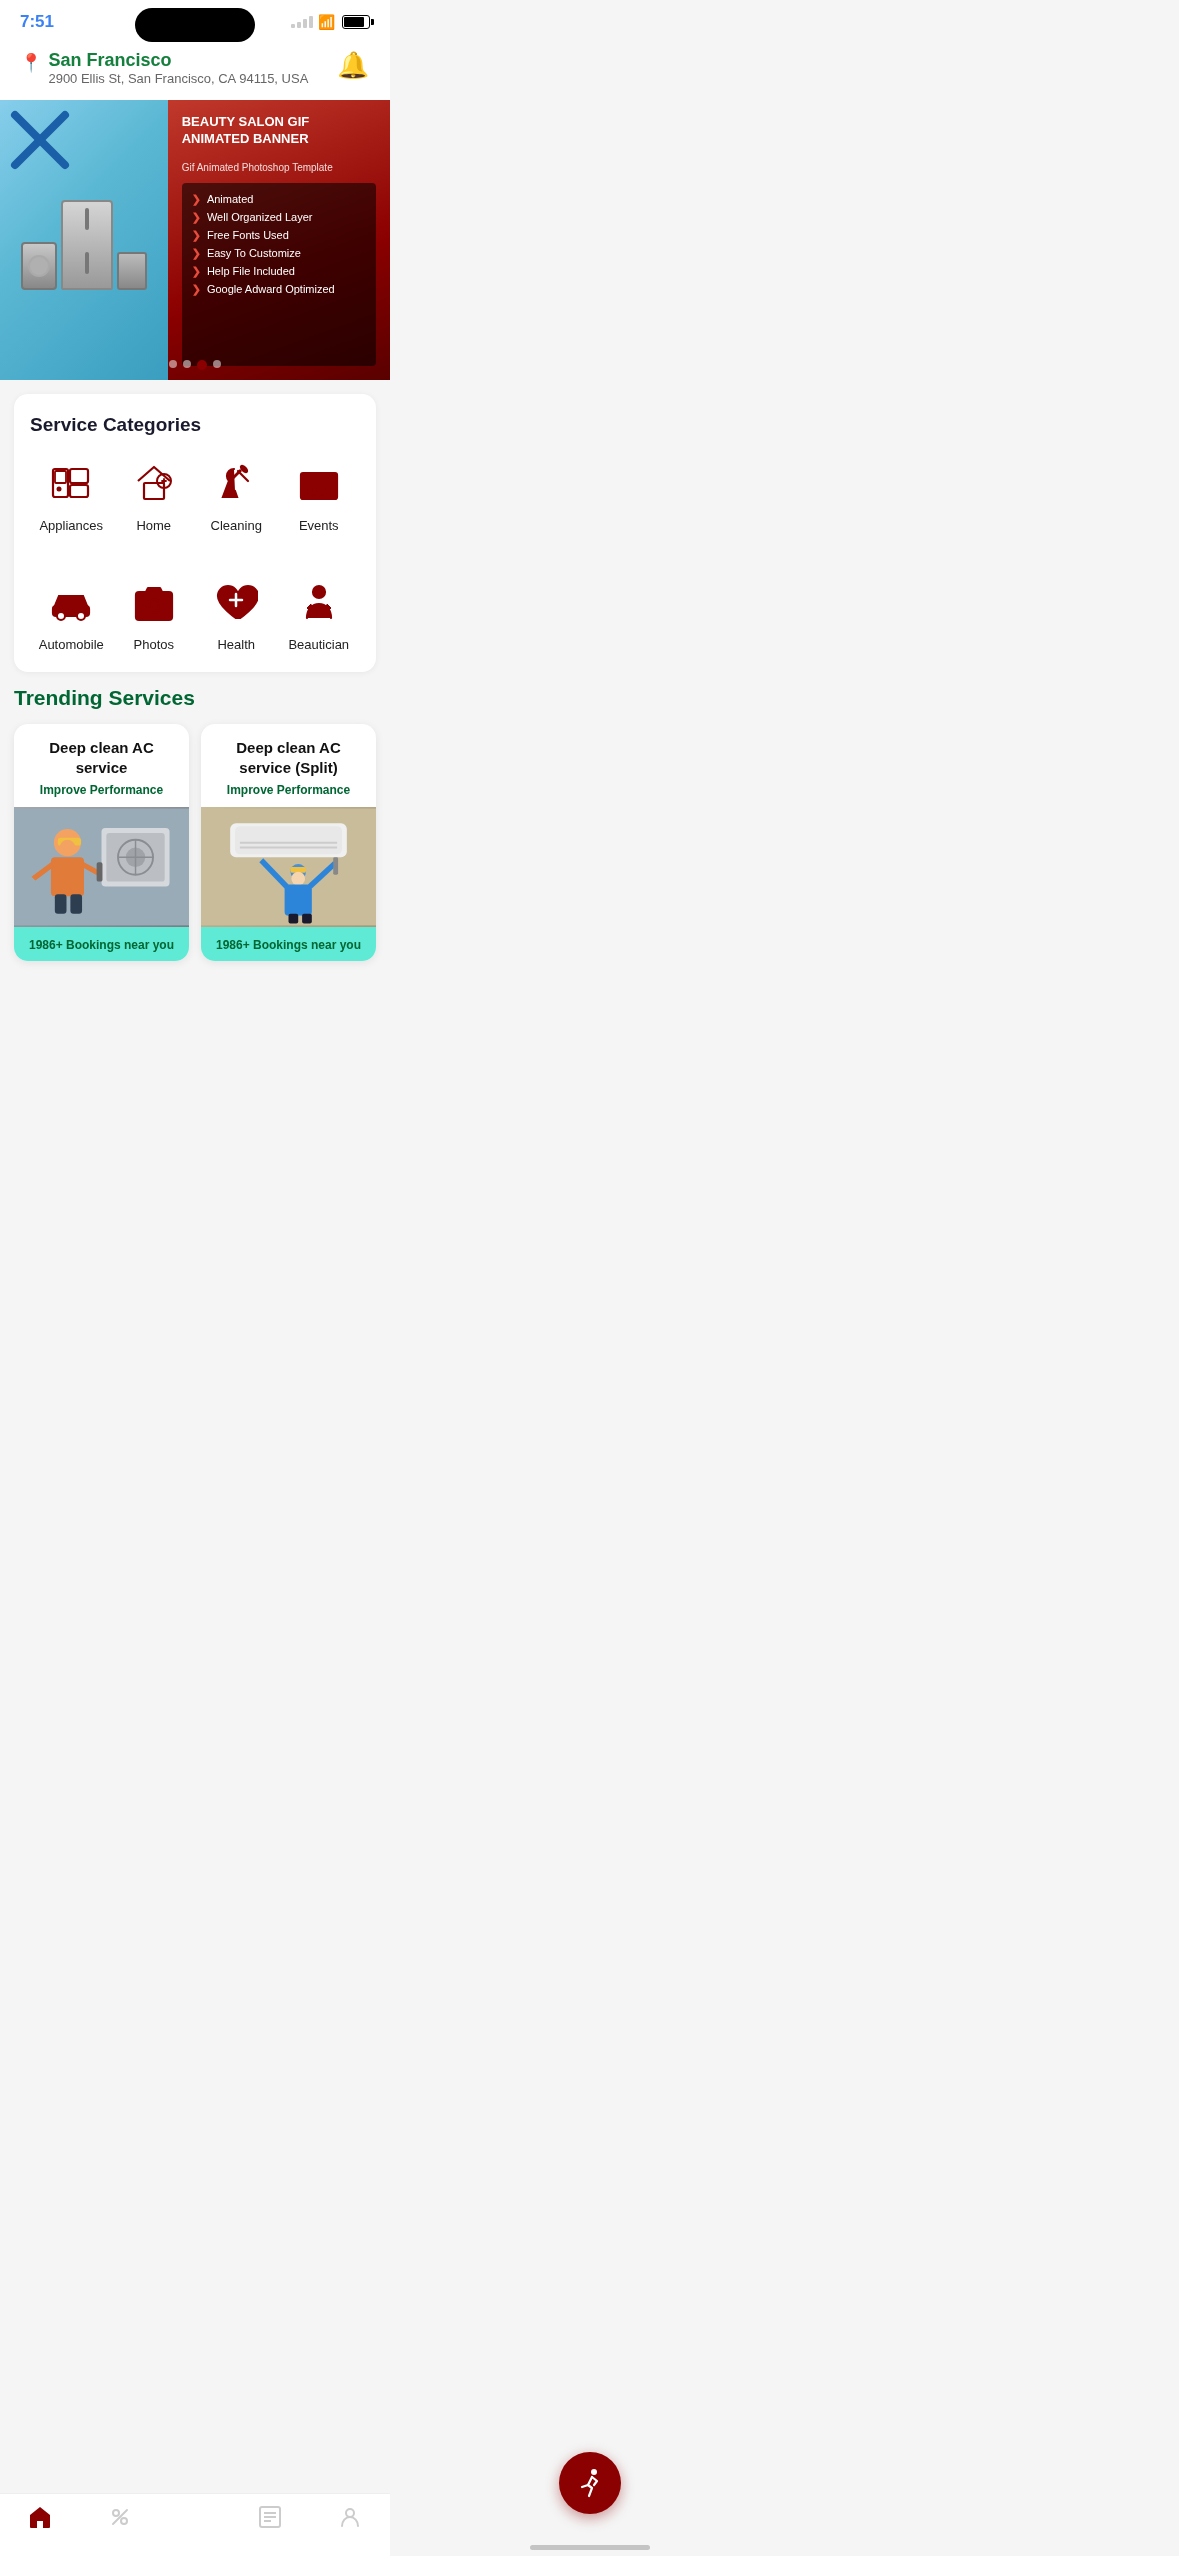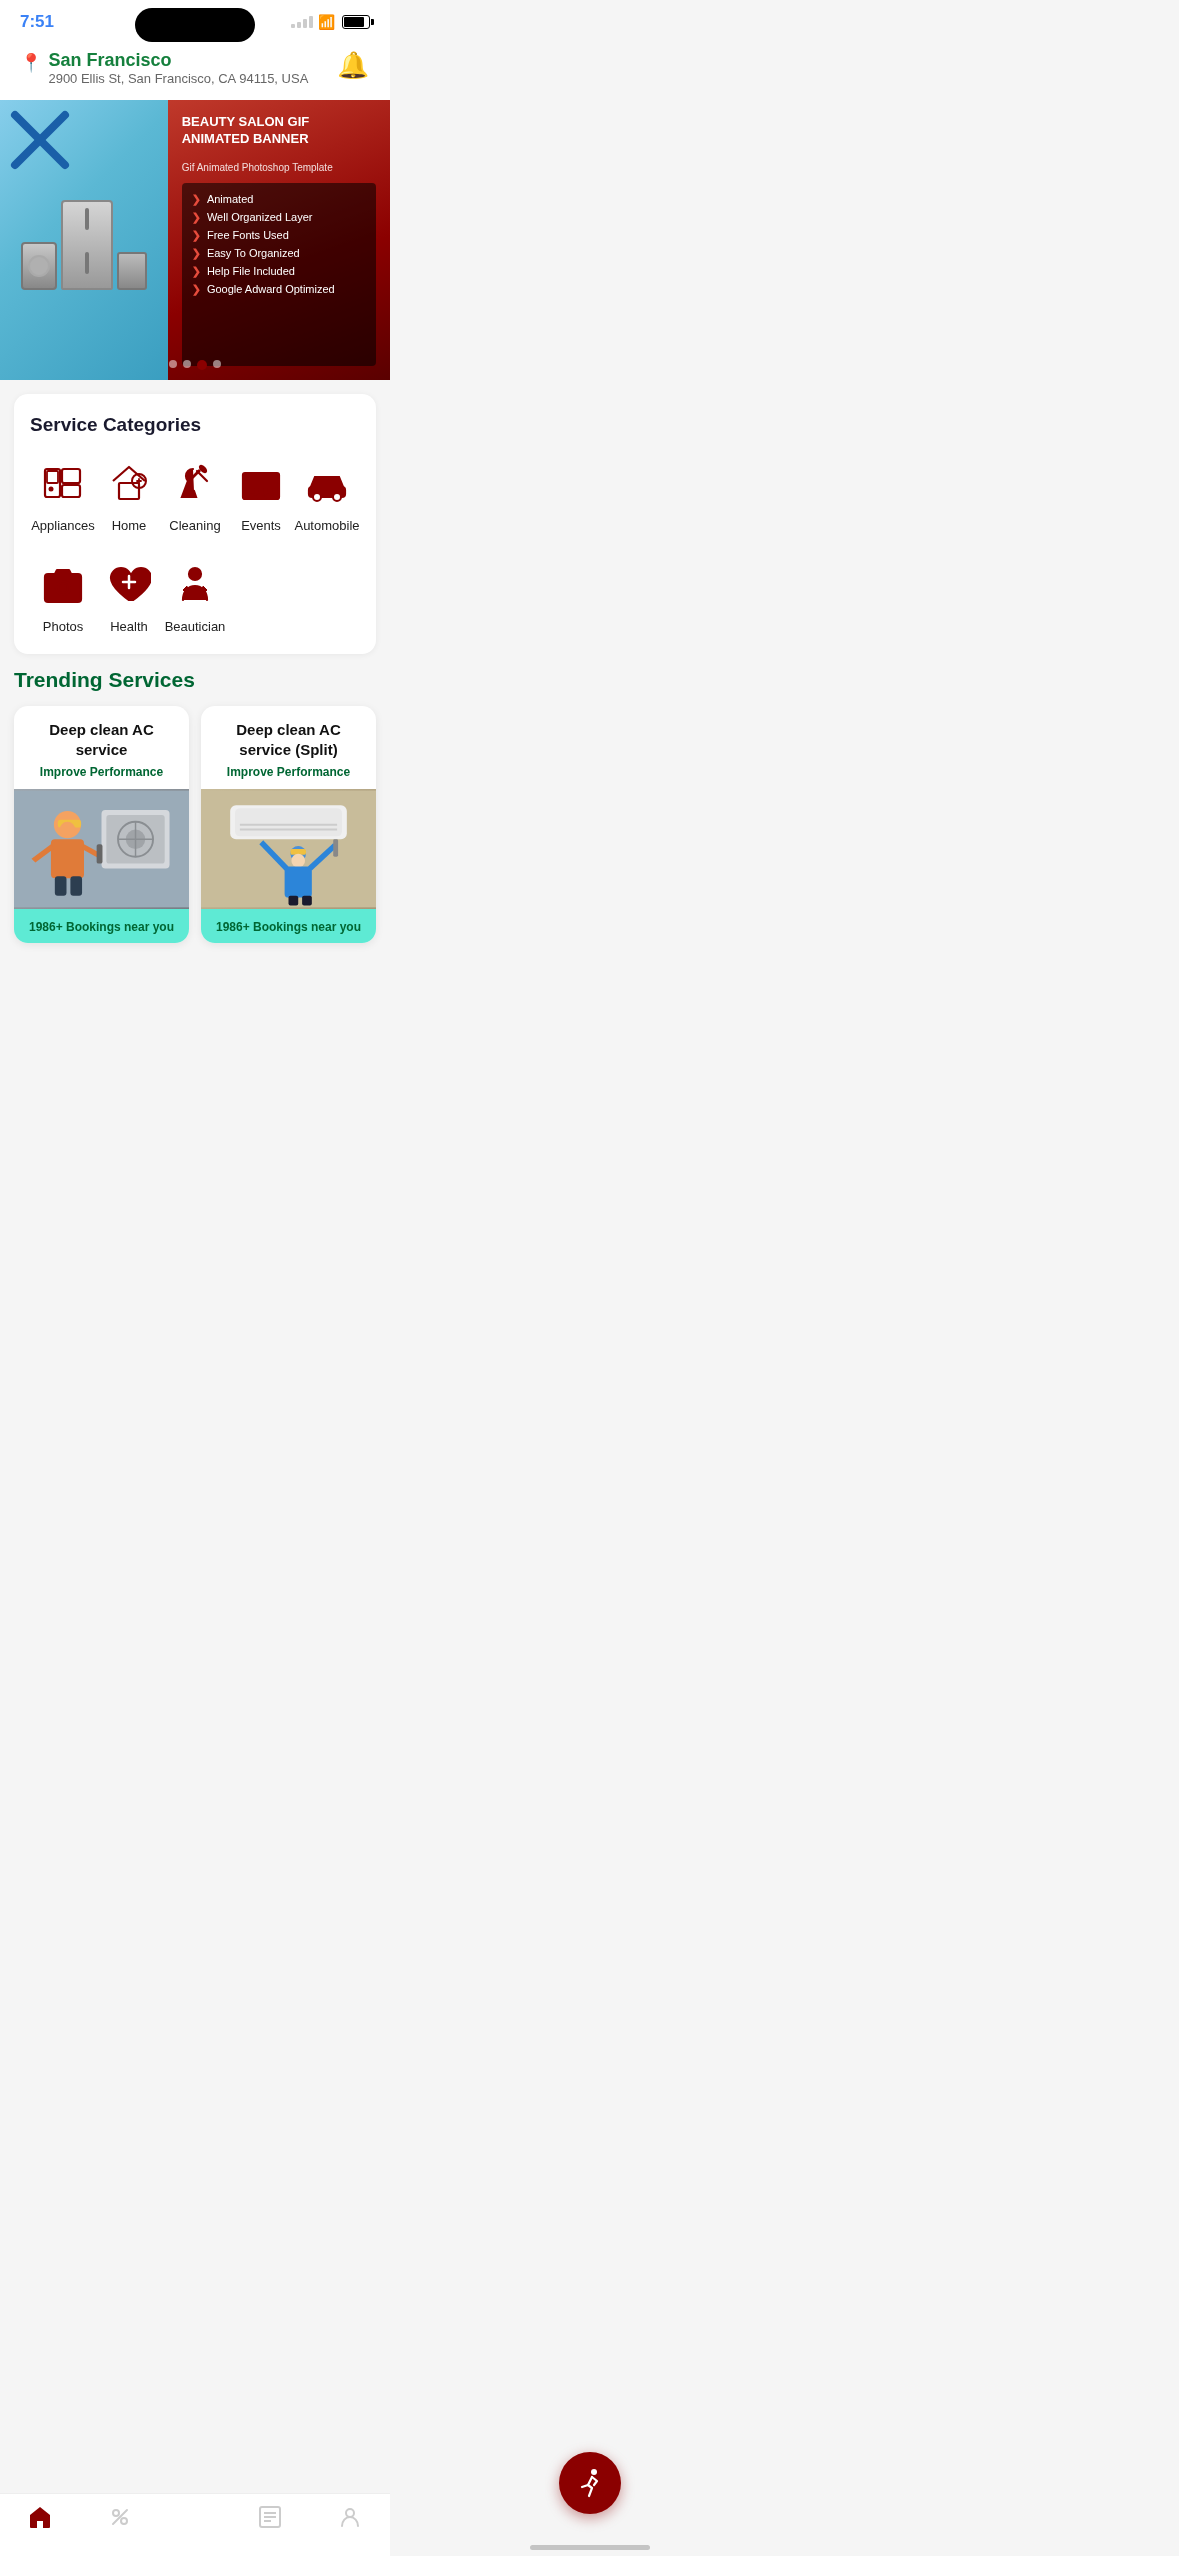--- a/index.html
+++ b/index.html
@@ -212,22 +212,22 @@
       box-shadow: 0 1px 6px rgba(0,0,0,0.06);
     }
     .section-title {
       font-size: 19px;
       font-weight: 700;
       color: #1a1a2e;
       margin-bottom: 20px;
     }
     .categories-grid {
       display: grid;
-      grid-template-columns: repeat(5, 1fr);
-      row-gap: 24px;
+      grid-template-columns: repeat(4, 1fr);
+      row-gap: 42px;
     }
     .category-item {
       display: flex;
       flex-direction: column;
       align-items: center;
       gap: 8px;
       cursor: pointer;
     }
     .category-icon {
       width: 54px;
@@ -451,21 +451,21 @@
         <div class="banner-list-item">
           <span class="banner-arrow">❯</span>
           <span class="banner-list-text">Well Organized Layer</span>
         </div>
         <div class="banner-list-item">
           <span class="banner-arrow">❯</span>
           <span class="banner-list-text">Free Fonts Used</span>
         </div>
         <div class="banner-list-item">
           <span class="banner-arrow">❯</span>
-          <span class="banner-list-text">Easy To Organized</span>
+          <span class="banner-list-text">Easy To Customize</span>
         </div>
         <div class="banner-list-item">
           <span class="banner-arrow">❯</span>
           <span class="banner-list-text">Help File Included</span>
         </div>
         <div class="banner-list-item">
           <span class="banner-arrow">❯</span>
           <span class="banner-list-text">Google Adward Optimized</span>
         </div>
       </div>

